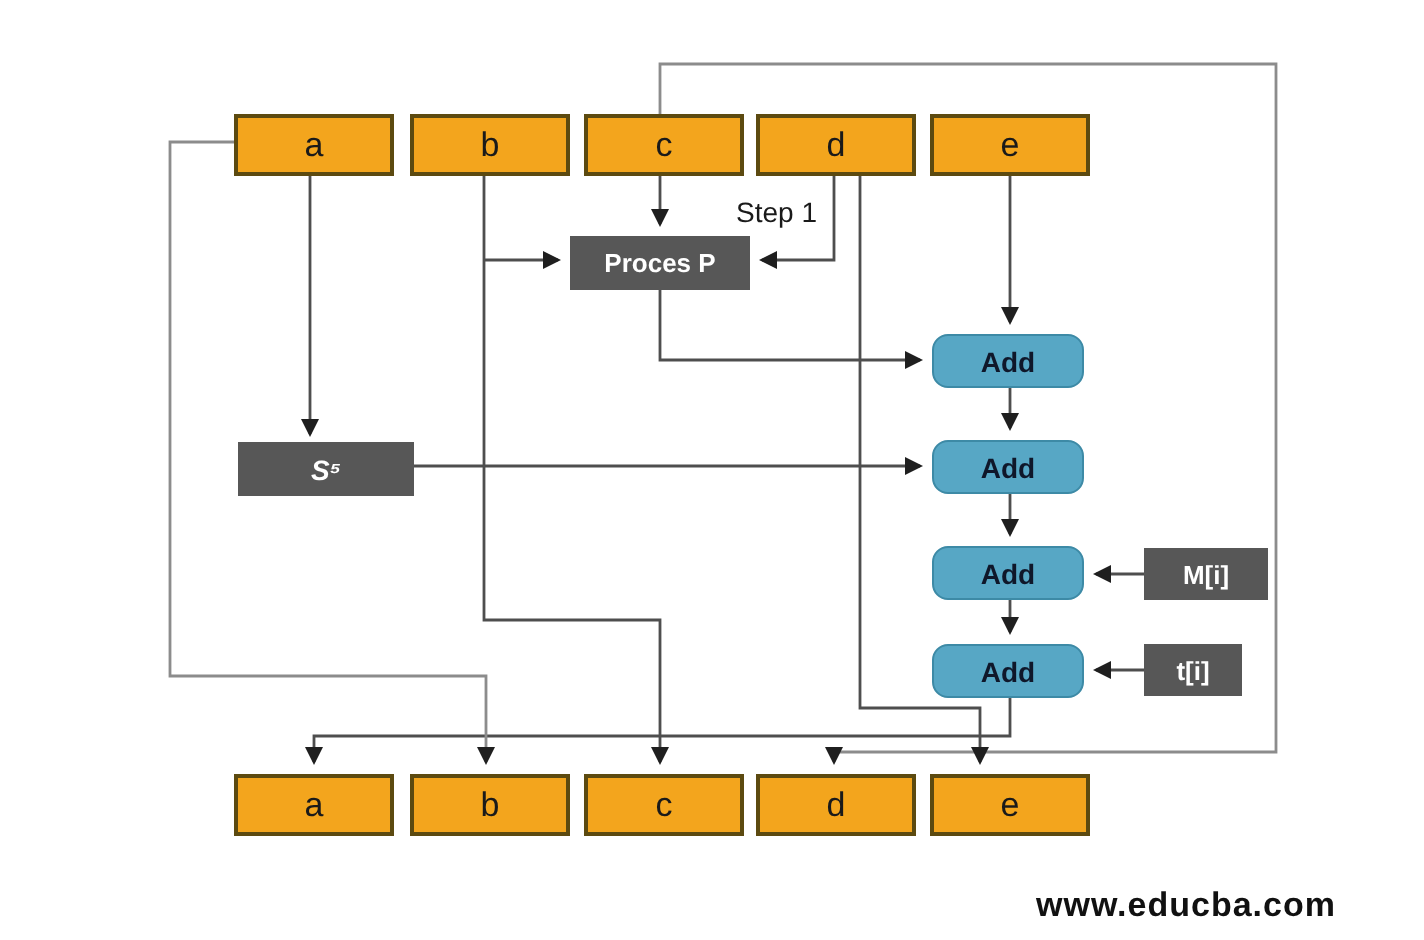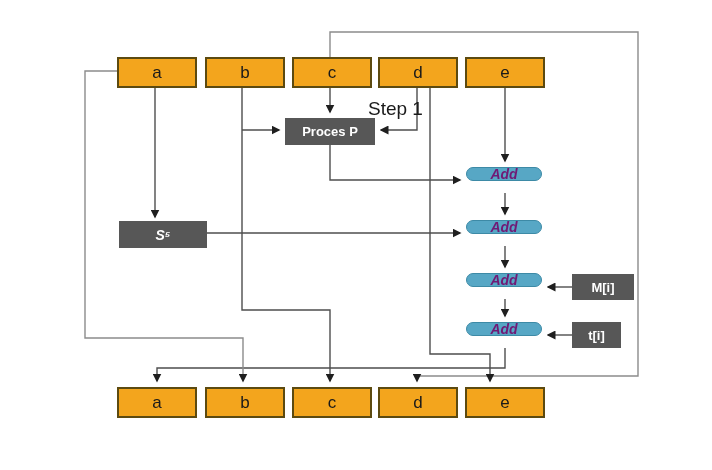--- a/index.html
+++ b/index.html
@@ -12,23 +12,23 @@
   #canvas{
     position:relative;width:712px;height:470px;background:#ffffff;
     font-family:"Liberation Sans","DejaVu Sans",sans-serif;overflow:hidden;
   }
   #wires{position:absolute;left:0;top:0;width:712px;height:470px;}
   .box{position:absolute;display:flex;align-items:center;justify-content:center;box-sizing:border-box;}
   .reg{background:var(--orange);border:2px solid var(--orange-border);
        width:80px;height:31px;font-size:17px;color:#1a1a1a;}
   .darkbox{background:var(--dark);color:#ffffff;font-weight:bold;font-size:13px;}
   .addbox{background:var(--teal);border:1px solid var(--teal-border);border-radius:8px;
-          width:76px;height:14px;font-size:14px;font-weight:bold;color:#701a75;font-style:italic;}
+          width:76px;height:27px;font-size:14px;font-weight:bold;color:#0f172a;}
   .s5lab{font-style:italic;font-size:14px;}
-  .note{position:absolute;font-size:19px;color:#1a1a1a;}
+  .note{position:absolute;font-size:14px;color:#1a1a1a;}
   .watermark{position:absolute;left:518px;top:443px;font-size:17px;font-weight:bold;color:#111;letter-spacing:.5px;}
   polyline,line{fill:none;stroke:var(--line);stroke-width:1.4;}
   .loopline{stroke:var(--loop);}
 </style>
 </head>
 <body>
 
 <div id="canvas">
 
   <svg id="wires" viewBox="0 0 712 470">
@@ -125,14 +125,15 @@
   <div class="box reg" style="left:292px;top:387px">
       <span>c</span>
     </div>
   <div class="box reg" style="left:378px;top:387px">
       <span>d</span>
     </div>
   <div class="box reg" style="left:465px;top:387px">
       <span>e</span>
     </div>
 
+  <div class="watermark">www.educba.com</div>
 
 </div>
 
 </body></html>

